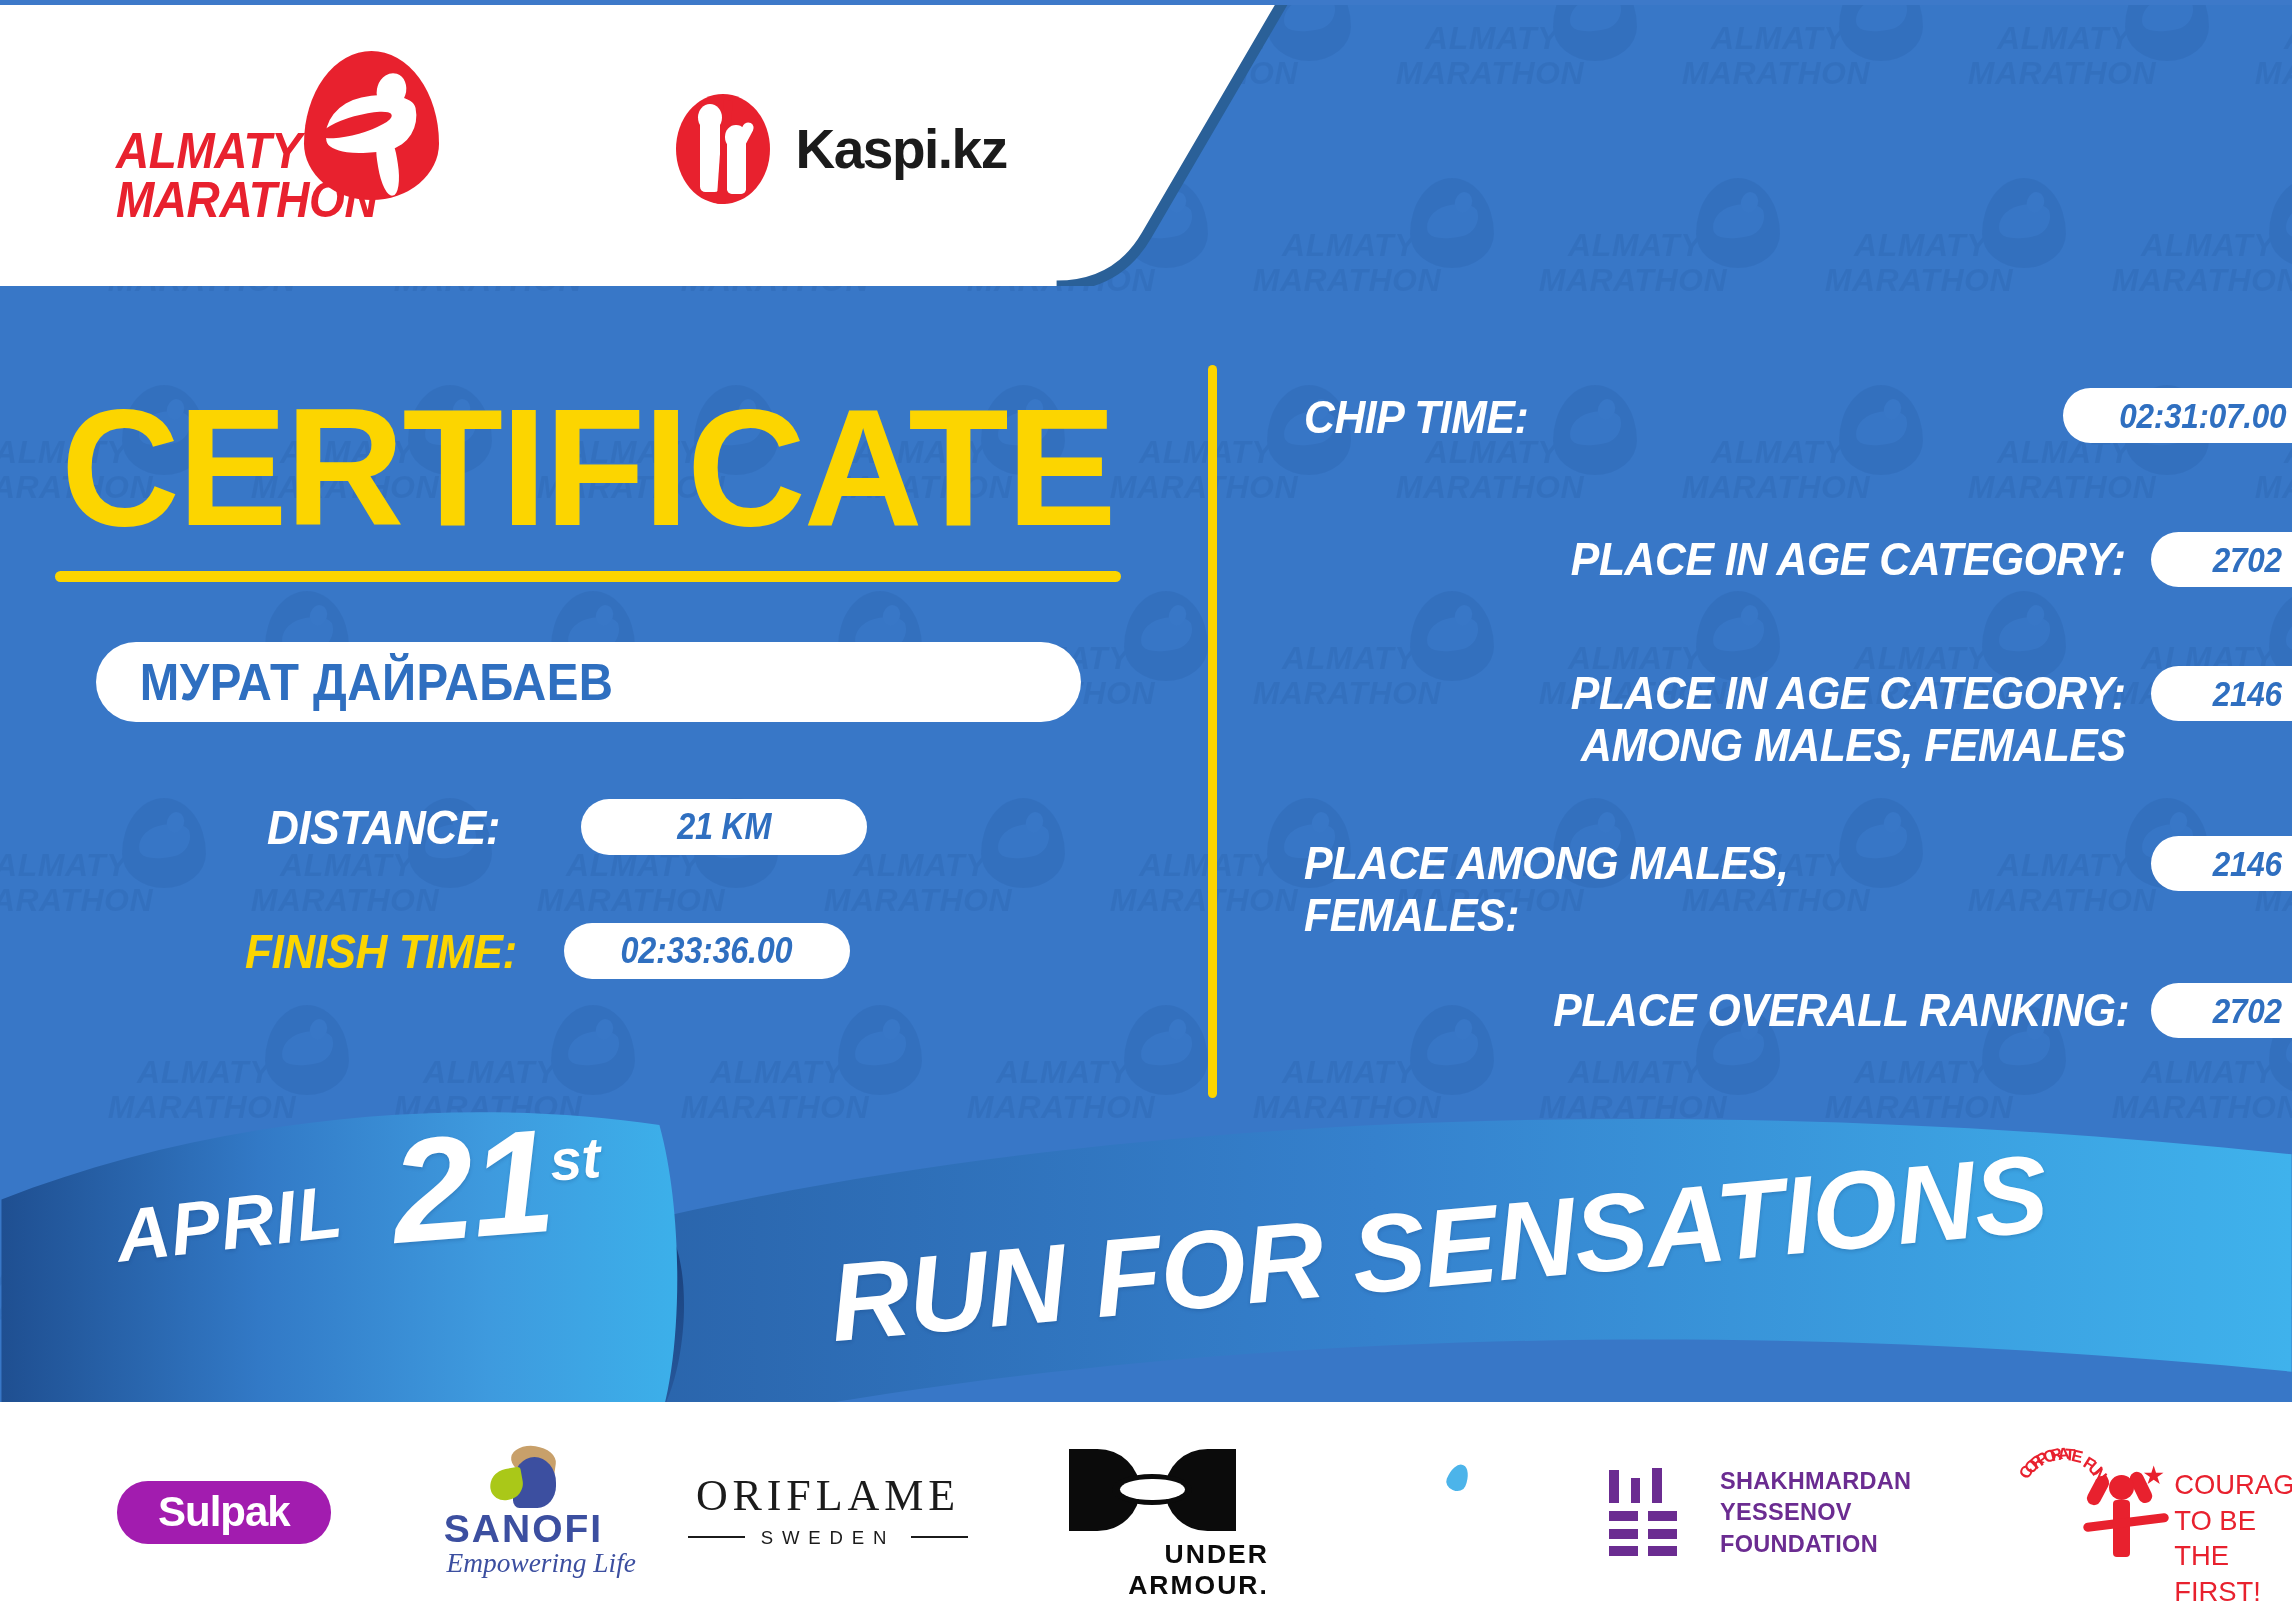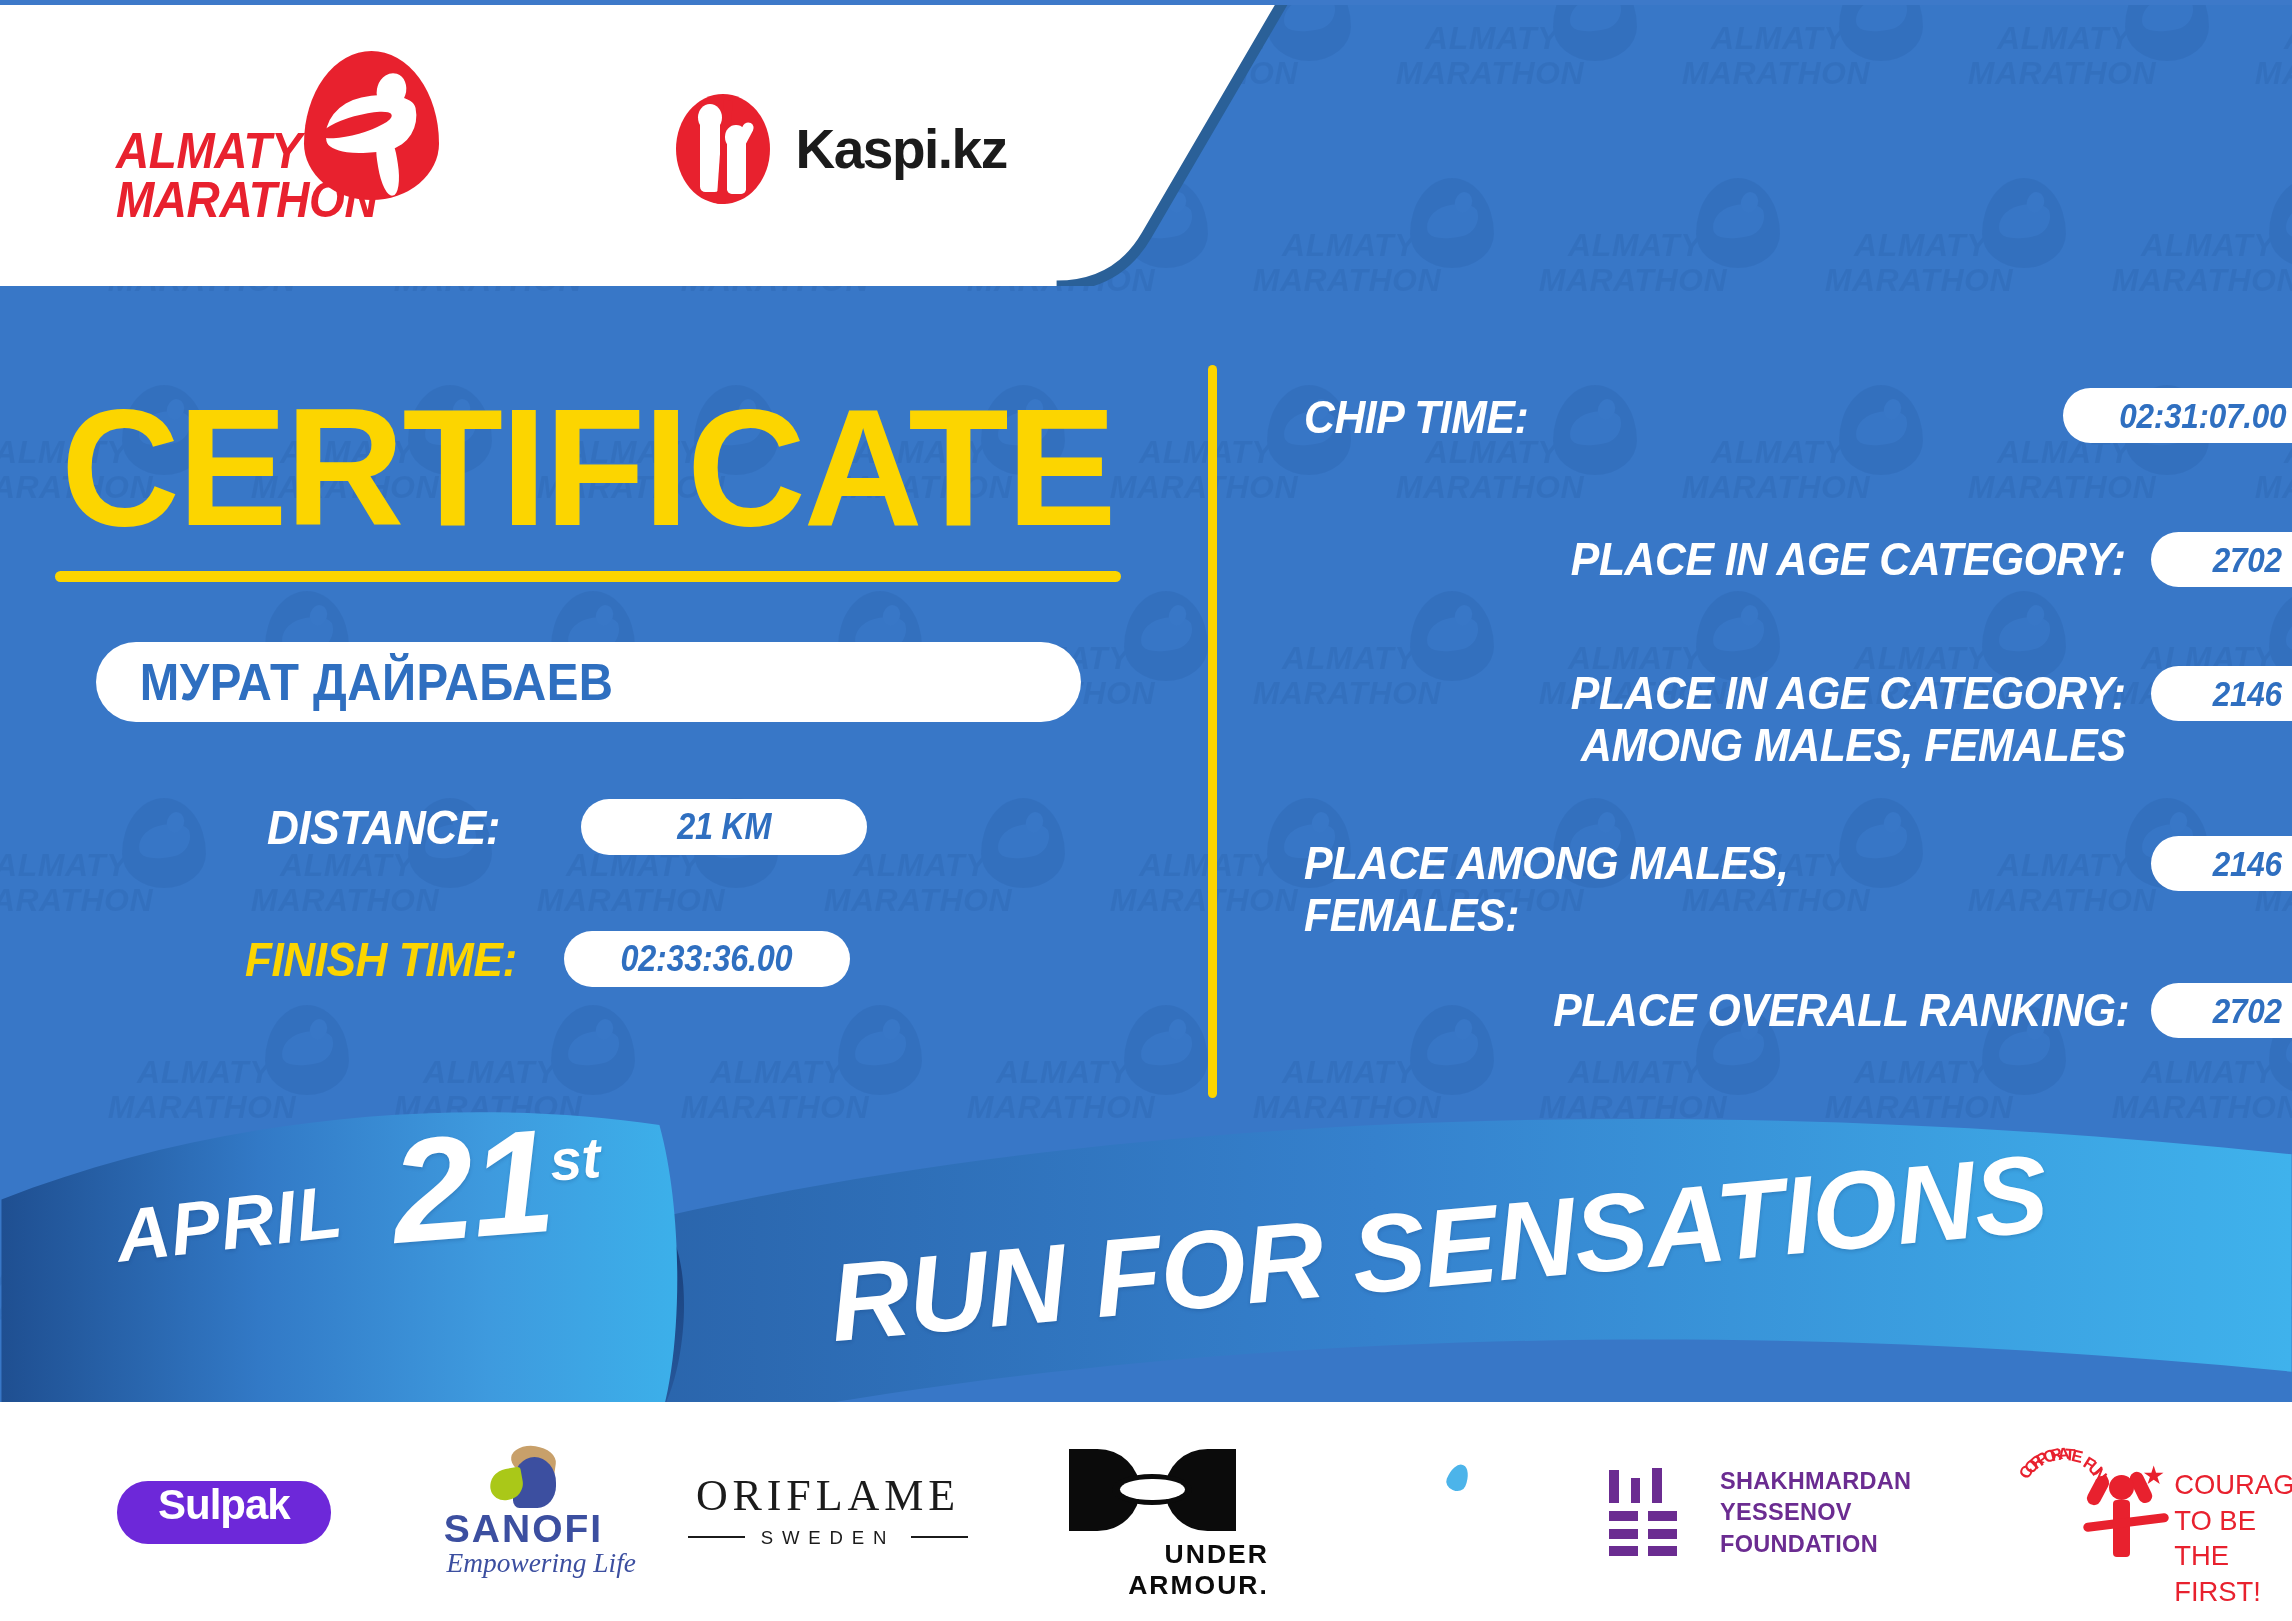--- a/index.html
+++ b/index.html
@@ -211,21 +211,21 @@
     display:flex;align-items:center;justify-content:center;
     font-size:36px;font-weight:bold;font-style:italic;
     color:#2f6fc0;letter-spacing:-0.3px;
     font-family:"Liberation Sans", sans-serif;
     transform:scaleX(1);
   }
   .lpill span{transform:scaleX(.9);display:inline-block;}
 
   #row-distance{left:267px;top:799px;}
   #row-distance .lpill{width:286px;margin-left:61px;}
-  #row-finish{left:245px;top:923px;margin-top:8px;}
+  #row-finish{left:245px;top:923px;}
   #row-finish .lpill{width:286px;margin-left:23.5px;}
 
   
   .divider{
     position:absolute;left:1208px;top:365px;width:8.8px;height:733px;
     background:#fcd500;border-radius:4.9px;z-index:20;
   }
 
   
   .right-col{position:absolute;left:1216px;top:0;width:1076px;height:1127px;z-index:20;}
@@ -307,22 +307,22 @@
   
   .sponsors{
     position:absolute;left:0;top:1402px;width:2293px;height:220px;
     background:#fff;z-index:30;
     display:flex;align-items:center;
   }
   .sp{position:relative;height:147px;display:flex;align-items:center;justify-content:center;}
 
   #sp-sulpak{width:323px;margin-left:67px;}
   .sulpak-pill{
-    width:214px;height:63px;background:#6d28d9;border-radius:31px;
-    display:flex;justify-content:center;
+    width:214px;height:63px;background:#a21caf;border-radius:31px;
+    display:flex;align-items:center;justify-content:center;
   }
   .sulpak-pill span{
     color:#fff;font-size:42px;font-weight:bold;letter-spacing:-1px;
     font-family:"Liberation Sans", sans-serif;
   }
 
   #sp-sanofi{width:294px;}
   .sanofi{position:relative;width:225px;height:137px;}
   .sanofi .s-mark{position:absolute;left:73px;top:2px;width:82px;height:61px;}
   .sanofi .s-tan{

